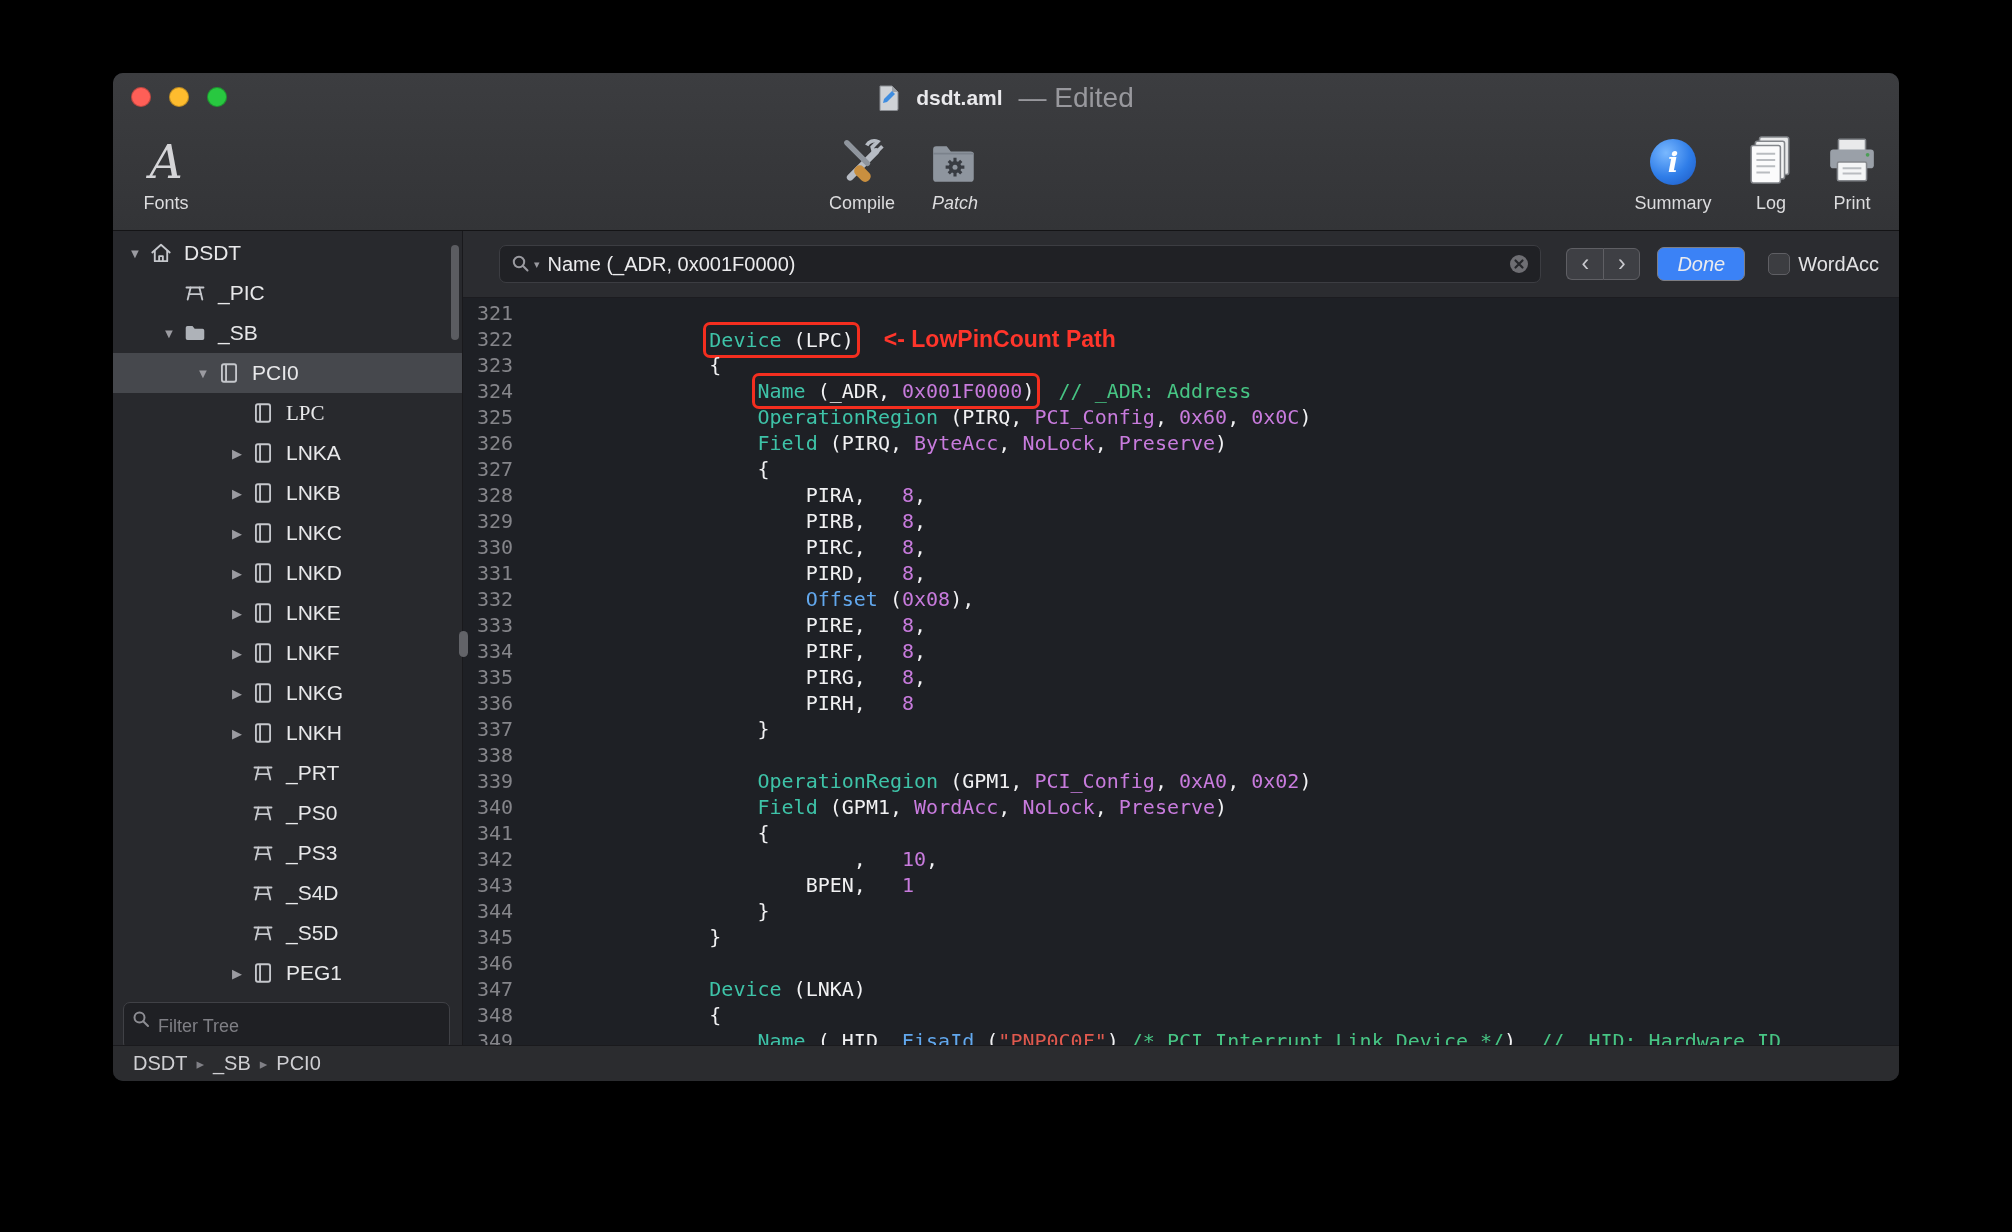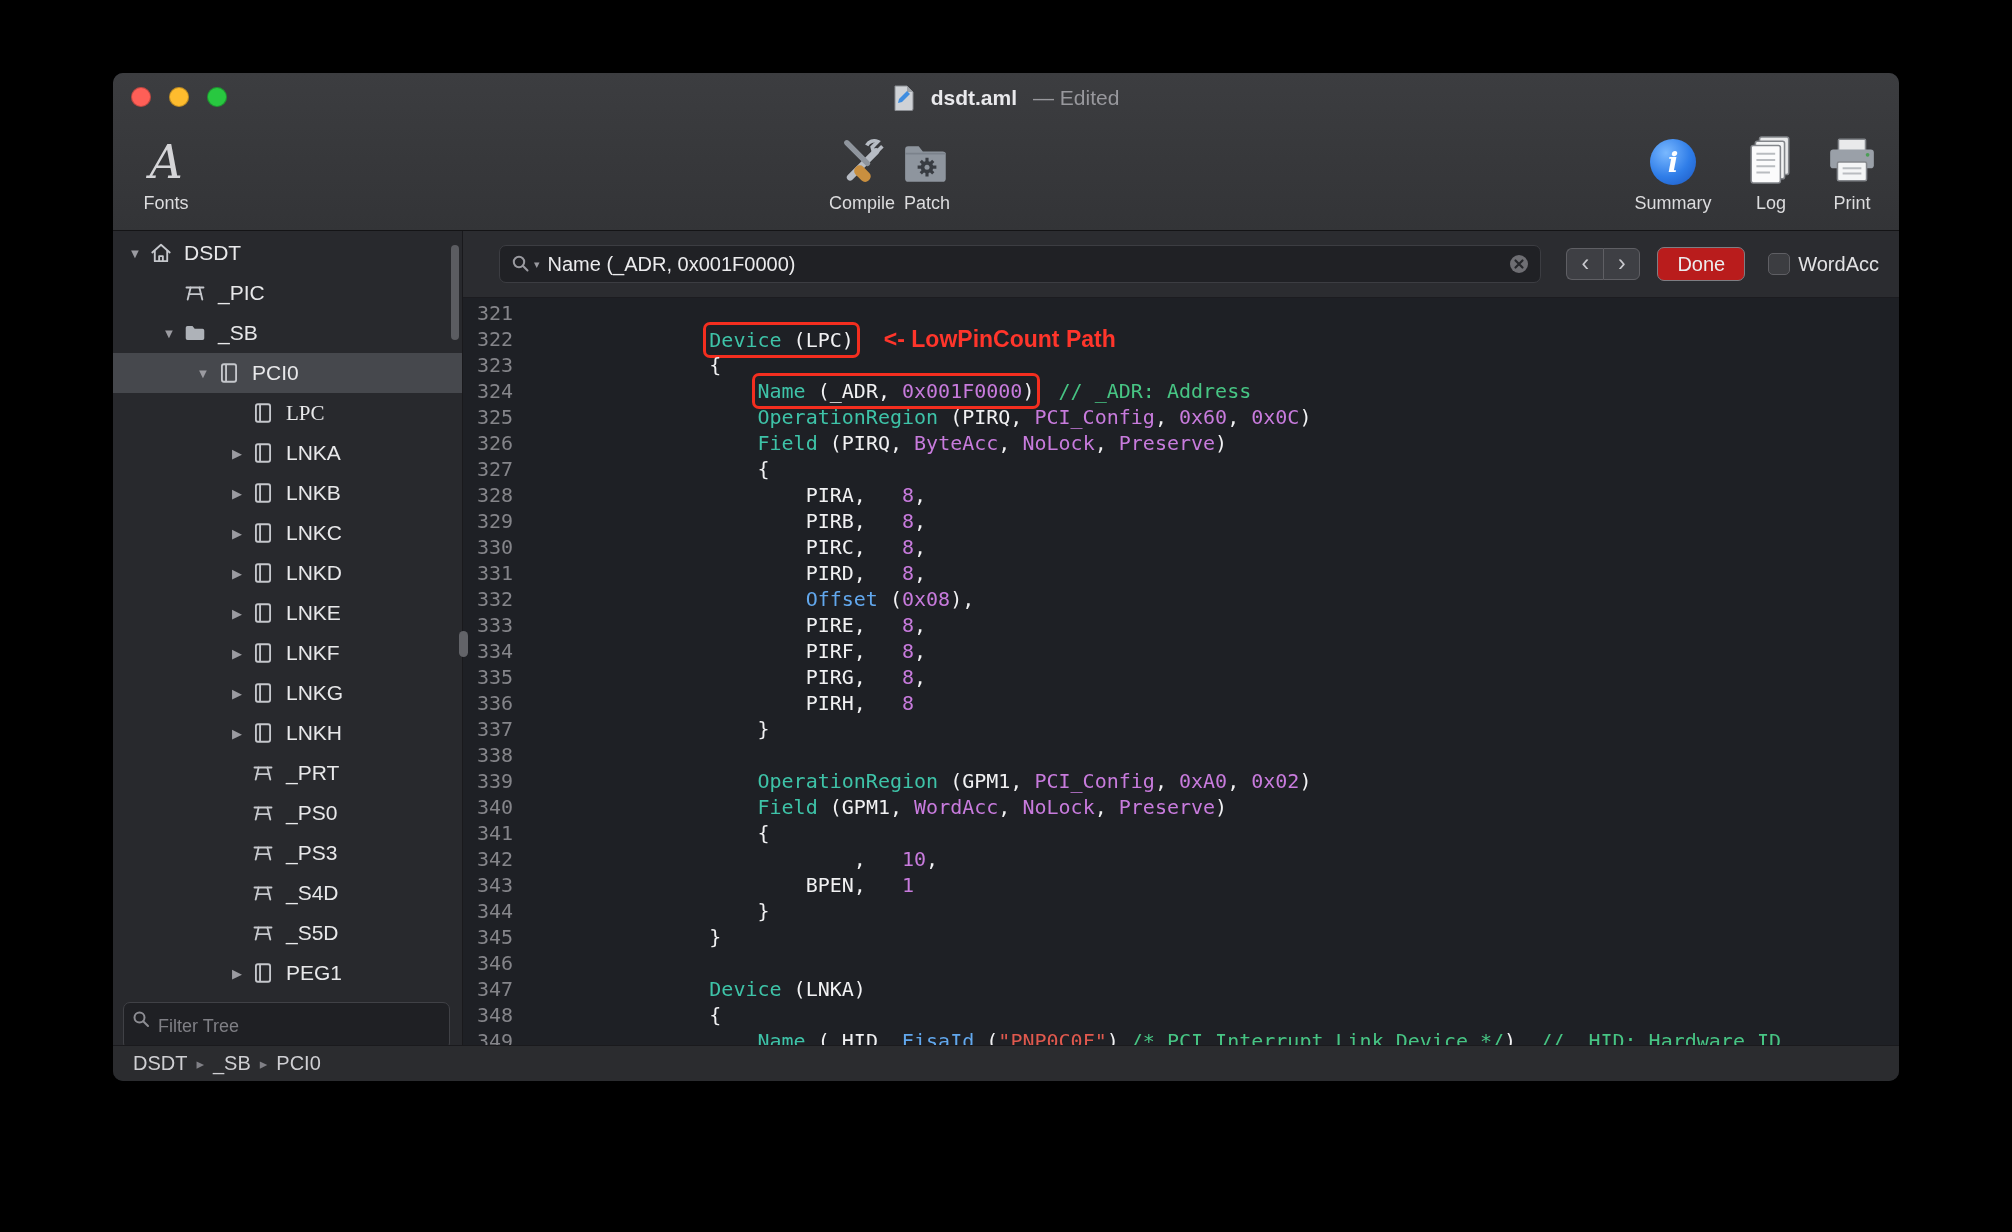--- a/index.html
+++ b/index.html
@@ -15,21 +15,21 @@
   .header { position:absolute; left:0; top:0; right:0; height:158px;
             background:linear-gradient(#3c3d40,#333437); border-bottom:1px solid #141416; }
   .titlebar { position:relative; height:50px; }
   .lights { position:absolute; left:18px; top:14px; display:flex; gap:18px; }
   .light { width:20px; height:20px; border-radius:50%; box-shadow:inset 0 0 0 1px rgba(0,0,0,.25); }
   .light.red{ background:#ff5f57; } .light.yellow{ background:#febc2e; } .light.green{ background:#28c840; }
   .titlewrap { position:absolute; left:0; right:0; top:0; height:50px;
                display:flex; align-items:center; justify-content:center; gap:16px; }
   .doc-ic { width:22px; height:26px; }
   .title-main { font-size:21px; font-weight:700; color:#e9e9ec; }
-  .title-suffix { font-size:21px; color:#98989d; }
+  .title-suffix { font-size:28px; color:#98989d; }
 
   .toolbar { position:relative; height:108px; }
   .tb-item { position:absolute; top:2px; width:100px; text-align:center; cursor:default; }
   .tb-ic { height:62px; display:flex; align-items:flex-end; justify-content:center; padding-bottom:2px; }
   .tb-label { font-size:18px; color:#dcdcde; margin-top:6px; }
   .fonts-a { font-family:"DejaVu Serif", serif; font-style:italic; font-size:46px; color:#d5d5d8; line-height:1; }
   .summary-circle { width:46px; height:46px; border-radius:50%;
                     background:radial-gradient(circle at 35% 30%, #79b8ff, #2f7de8 55%, #1c56c0);
                     display:flex; align-items:center; justify-content:center; }
   .summary-i { font-family:"DejaVu Serif", serif; font-style:italic; font-weight:700; font-size:28px; color:#fff; }
@@ -65,23 +65,23 @@
   .search-mag { display:flex; align-items:center; margin-right:2px; }
   .search-caret { font-size:11px; color:#9a9aa0; margin-right:8px; }
   .search-input { flex:1; background:transparent; border:none; outline:none; color:#ececee;
                   font-size:20px; font-family:"Liberation Sans", sans-serif; }
   .clear-btn { flex:none; margin-left:8px; cursor:default; display:flex; }
   .navbtns { display:flex; margin-left:25px; flex:none; }
   .navbtn { width:37px; height:32px; background:#3e3f44; border:1px solid #5f5f64;
             color:#c9c9ce; font-size:23px; line-height:28px; text-align:center; }
   .navbtn.prev { border-radius:6px 0 0 6px; border-right:none; }
   .navbtn.next { border-radius:0 6px 6px 0; }
-  .done-btn { margin-left:17px; height:34px; padding:0 19px; background:#b91c1c;
+  .done-btn { margin-left:17px; height:34px; padding:0 19px; background:#3b82f6;
               border:1.5px solid #7e7e83; border-radius:7px; color:#ececee; font-size:20px;
-              display:flex; align-items:center; flex:none; }
+              display:flex; align-items:center; flex:none;font-style:italic; }
   .replace-check { margin-left:23px; width:22px; height:22px; background:#3c3d41;
                    border:1.5px solid #5f5f64; border-radius:5px; flex:none; }
   .replace-label { margin-left:8px; font-size:20px; color:#e2e2e4; flex:none; }
 
   
   .editor { flex:1; background:#1e2025; overflow:hidden; padding-top:2px; position:relative;
             font-family:"DejaVu Sans Mono", monospace; font-size:20px; line-height:26px; }
   .cl { display:flex; height:26px; }
   .ln { flex:none; width:60px; text-align:right; padding-right:10px; color:#85858a; }
   .lt { white-space:pre; margin-left:90px; }
@@ -131,21 +131,21 @@
         <div class="tb-ic">
           <svg width="52" height="52" viewBox="0 0 48 48">
             <line x1="13" y1="41" x2="37" y2="17" stroke="#b7bcc4" stroke-width="6" stroke-linecap="round"></line>
             <path d="M31 11 a9 9 0 0 1 12 -4 l-6 6 1 4 4 1 6 -6" fill="none" stroke="#b7bcc4" stroke-width="4" transform="translate(2,2) scale(0.85)"></path>
             <line x1="10" y1="9" x2="29" y2="28" stroke="#8f959d" stroke-width="5" stroke-linecap="round"></line>
             <rect x="24" y="33" width="17" height="10" rx="4.5" fill="#c98f3f" transform="rotate(45 29 28)"></rect>
           </svg>
         </div>
         <div class="tb-label">Compile</div>
       </div>
-      <div class="tb-item" style="left:764px;">
+      <div class="tb-item" style="left:792px;font-style:italic;">
         <div class="tb-ic">
           <svg width="50" height="44" viewBox="0 0 48 42">
             <path d="M3 8 a3 3 0 0 1 3 -3 h10 l4 5 h19 a3 3 0 0 1 3 3 v23 a3 3 0 0 1 -3 3 h-33 a3 3 0 0 1 -3 -3 z" fill="#8e959e"></path>
             <path d="M3 12 h39" stroke="#7b828b" stroke-width="1.5"></path>
             <g stroke="#383c42" stroke-width="3">
               <line x1="24" y1="16" x2="24" y2="34"></line>
               <line x1="15" y1="25" x2="33" y2="25"></line>
               <line x1="18" y1="19" x2="30" y2="31"></line>
               <line x1="30" y1="19" x2="18" y2="31"></line>
             </g>

